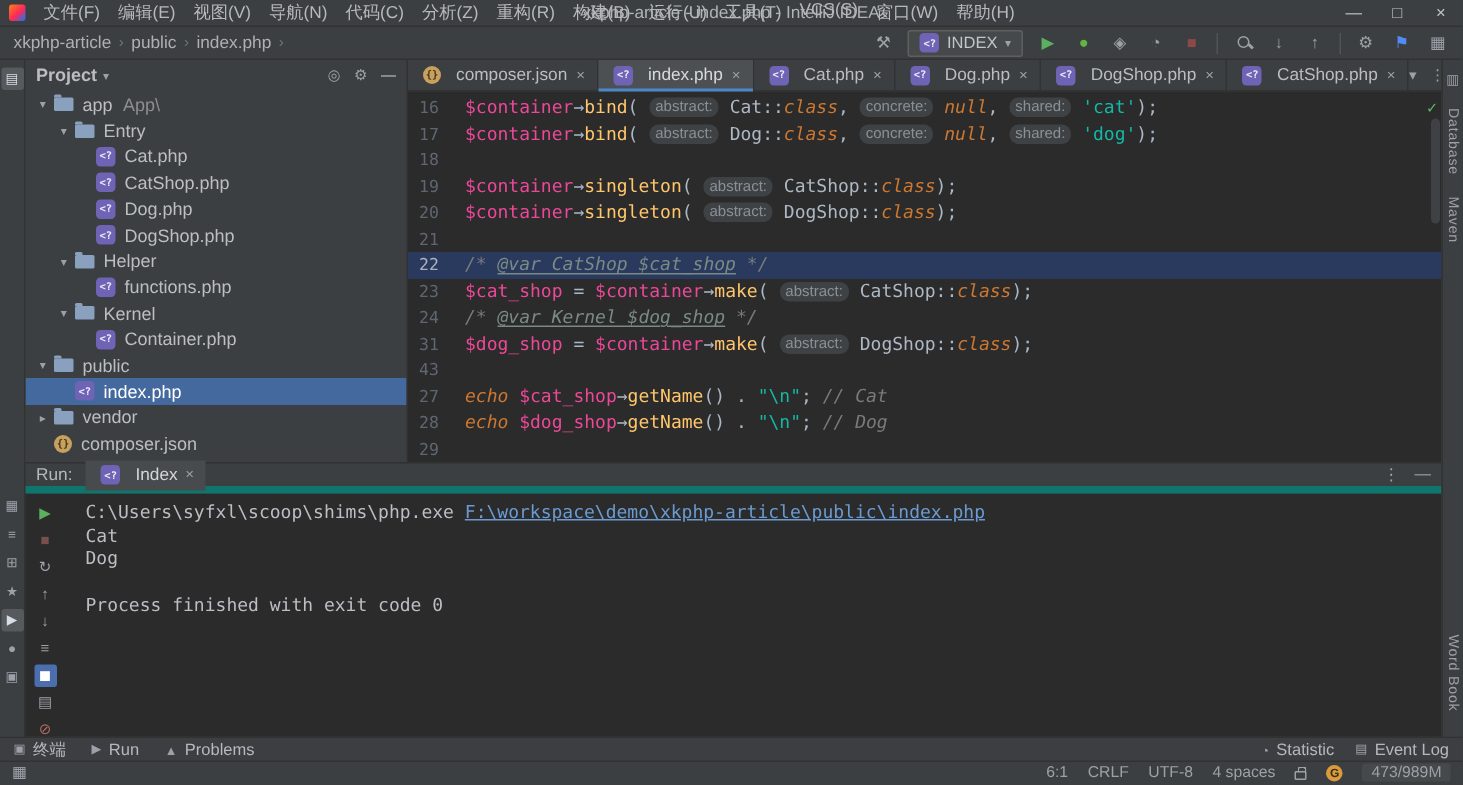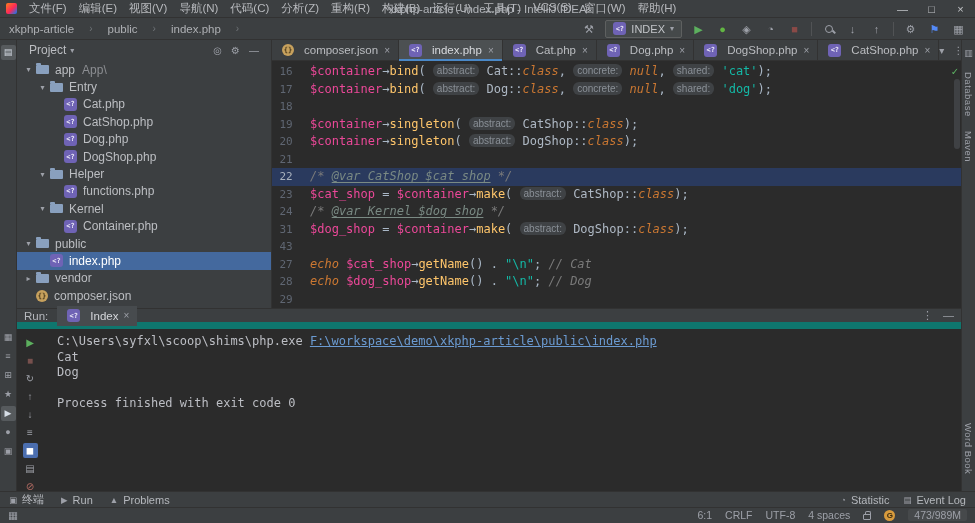--- a/index.html
+++ b/index.html
@@ -10,21 +10,21 @@
   #titlebar { height:18px; display:flex; align-items:center; background:#3c3f41; border-bottom:1px solid #323232; padding:0 2px; position:relative; }
   .logo { width:11px; height:11px; border-radius:2px; background:linear-gradient(135deg,#fc801d,#fe2857 55%,#007eff); margin:0 6px 0 4px; flex:none; }
   #menubar { display:flex; }
   #menubar span { padding:0 6px; font-size:11.5px; color:#b7b9bd; white-space:nowrap; }
   #wintitle { position:absolute; left:50%; transform:translateX(-50%); font-size:11.5px; color:#b0b3b8; white-space:nowrap; }
   #wincontrols { position:absolute; right:0; top:0; height:18px; display:flex; }
   .winbtn { width:29px; text-align:center; line-height:18px; font-size:11px; color:#c3c5c9; }
 
   
   #navbar { height:22px; display:flex; align-items:center; background:#3c3f41; border-bottom:1px solid #323232; padding:0 9px; }
-  #breadcrumbs { display:flex; align-items:center; gap:15px; }
+  #breadcrumbs { display:flex; align-items:center; gap:5px; }
   .crumb { color:#aeb0b4; font-size:11.5px; }
   .crumb-sep { color:#6f7377; font-size:10px; }
   #toolbar { margin-left:auto; display:flex; align-items:center; gap:9px; }
   .tb-icon { min-width:15px; text-align:center; font-size:11px; color:#9da0a8; line-height:16px; }
   .tb-div { width:1px; height:14px; background:#515355; }
   .combo { display:flex; align-items:center; gap:5px; border:1px solid #5e6060; background:#45494a; height:18px; padding:0 7px; border-radius:2px; font-size:11px; color:#c3c5c9; }
   .combo-arrow { font-size:8px; color:#9da0a8; }
 
   
   #workspace { display:flex; height:451px; }
@@ -36,21 +36,21 @@
   .strip-icon { width:15px; height:15px; line-height:15px; text-align:center; font-size:9px; color:#9da0a8; margin-bottom:4px; border-radius:2px; flex:none; }
   .strip-icon.active { background:#565a5d; color:#d6dde6; }
   .strip-bottom { margin-top:auto; margin-bottom:28px; display:flex; flex-direction:column; align-items:center; }
   .strip-bottom-labels { margin-top:auto; margin-bottom:10px; display:flex; flex-direction:column; align-items:center; }
   .vlabel { writing-mode:vertical-rl; font-size:9.5px; color:#9da0a8; margin:7px 0; letter-spacing:.5px; white-space:nowrap; }
 
   
   #main { display:flex; height:268px; min-width:0; }
 
   #project-panel { width:255px; flex:none; background:#3c3f41; border-right:1px solid #323232; display:flex; flex-direction:column; }
-  .pp-header { height:20px; display:flex; align-items:center; padding:0 12px; color:#bbbdc1; font-size:12px; }
+  .pp-header { height:20px; display:flex; align-items:center; padding:0 7px; color:#bbbdc1; font-size:12px;font-weight:bold; }
   .chev-sm { font-size:8px; color:#9da0a8; margin-left:4px; }
   #pp-icons { margin-left:auto; display:flex; gap:9px; }
   .pp-icon { font-size:10px; color:#9da0a8; }
   #tree { flex:1; overflow:hidden; font-size:12px; padding-top:1px; }
   .tree-row { height:17.4px; display:flex; align-items:center; white-space:nowrap; color:#bcbec2; }
   .tree-row.selected { background:#44699e; color:#ffffff; }
   .chev { width:11px; font-size:8px; color:#9da0a8; text-align:center; flex:none; }
   .tree-row.selected .chev { color:#d8e2ee; }
   .ticon { flex:none; margin:0 5px 0 2px; }
   .tlabel { margin-left:1px; }
@@ -86,21 +86,21 @@
   .s { color:#14b8a6; }
   .m { color:#7a7a7a; font-style:italic; }
   .d { color:#7a8a84; font-style:italic; text-decoration:underline; text-underline-offset:2px; }
   .o { color:#a9b7c6; }
   .h { display:inline-block; background:#3f4245; color:#8a9097; border-radius:6px; padding:0 4px; font-size:10px; line-height:13px; height:13px; font-family:"Liberation Sans",sans-serif; vertical-align:1px; }
   .insp { position:absolute; top:2px; right:3px; color:#5fb865; font-size:11px; }
   .sb-thumb { position:absolute; right:1px; top:18px; width:6px; height:70px; background:#50545a; border-radius:3px; opacity:.55; }
 
   
   #run-panel { height:183px; border-top:1px solid #323232; background:#2b2b2b; display:flex; flex-direction:column; }
-  #run-header { height:20px; background:#3c3f41; border-bottom:7px solid #0f766e; display:flex; align-items:center; padding:0 7px; gap:9px; }
+  #run-header { height:20px; background:#3c3f41; border-bottom:5px solid #0f766e; display:flex; align-items:center; padding:0 7px; gap:9px; }
   #run-label { color:#b5b8bd; font-size:11.5px; }
   .rtab { display:flex; align-items:center; gap:5px; background:#474b4e; height:20px; padding:0 8px; font-size:11.5px; color:#d4d6da; }
   .rtab .close { color:#9da0a8; font-size:10px; }
   #run-header-icons { margin-left:auto; display:flex; gap:10px; color:#9da0a8; font-size:11px; }
   #run-body { display:flex; flex:1; min-height:0; }
   #run-gutter { width:26px; flex:none; display:flex; flex-direction:column; align-items:center; padding-top:6px; }
   #run-gutter .strip-icon { font-size:10px; margin-bottom:3px; }
   #run-gutter .strip-icon.active { background:#4b6eaf; color:#fff; }
   #console { flex:1; font-family:"DejaVu Sans Mono",monospace; font-size:12px; line-height:15.6px; padding:5px 0 0 14px; color:#bcbec4; }
   .con-line { white-space:pre; }

